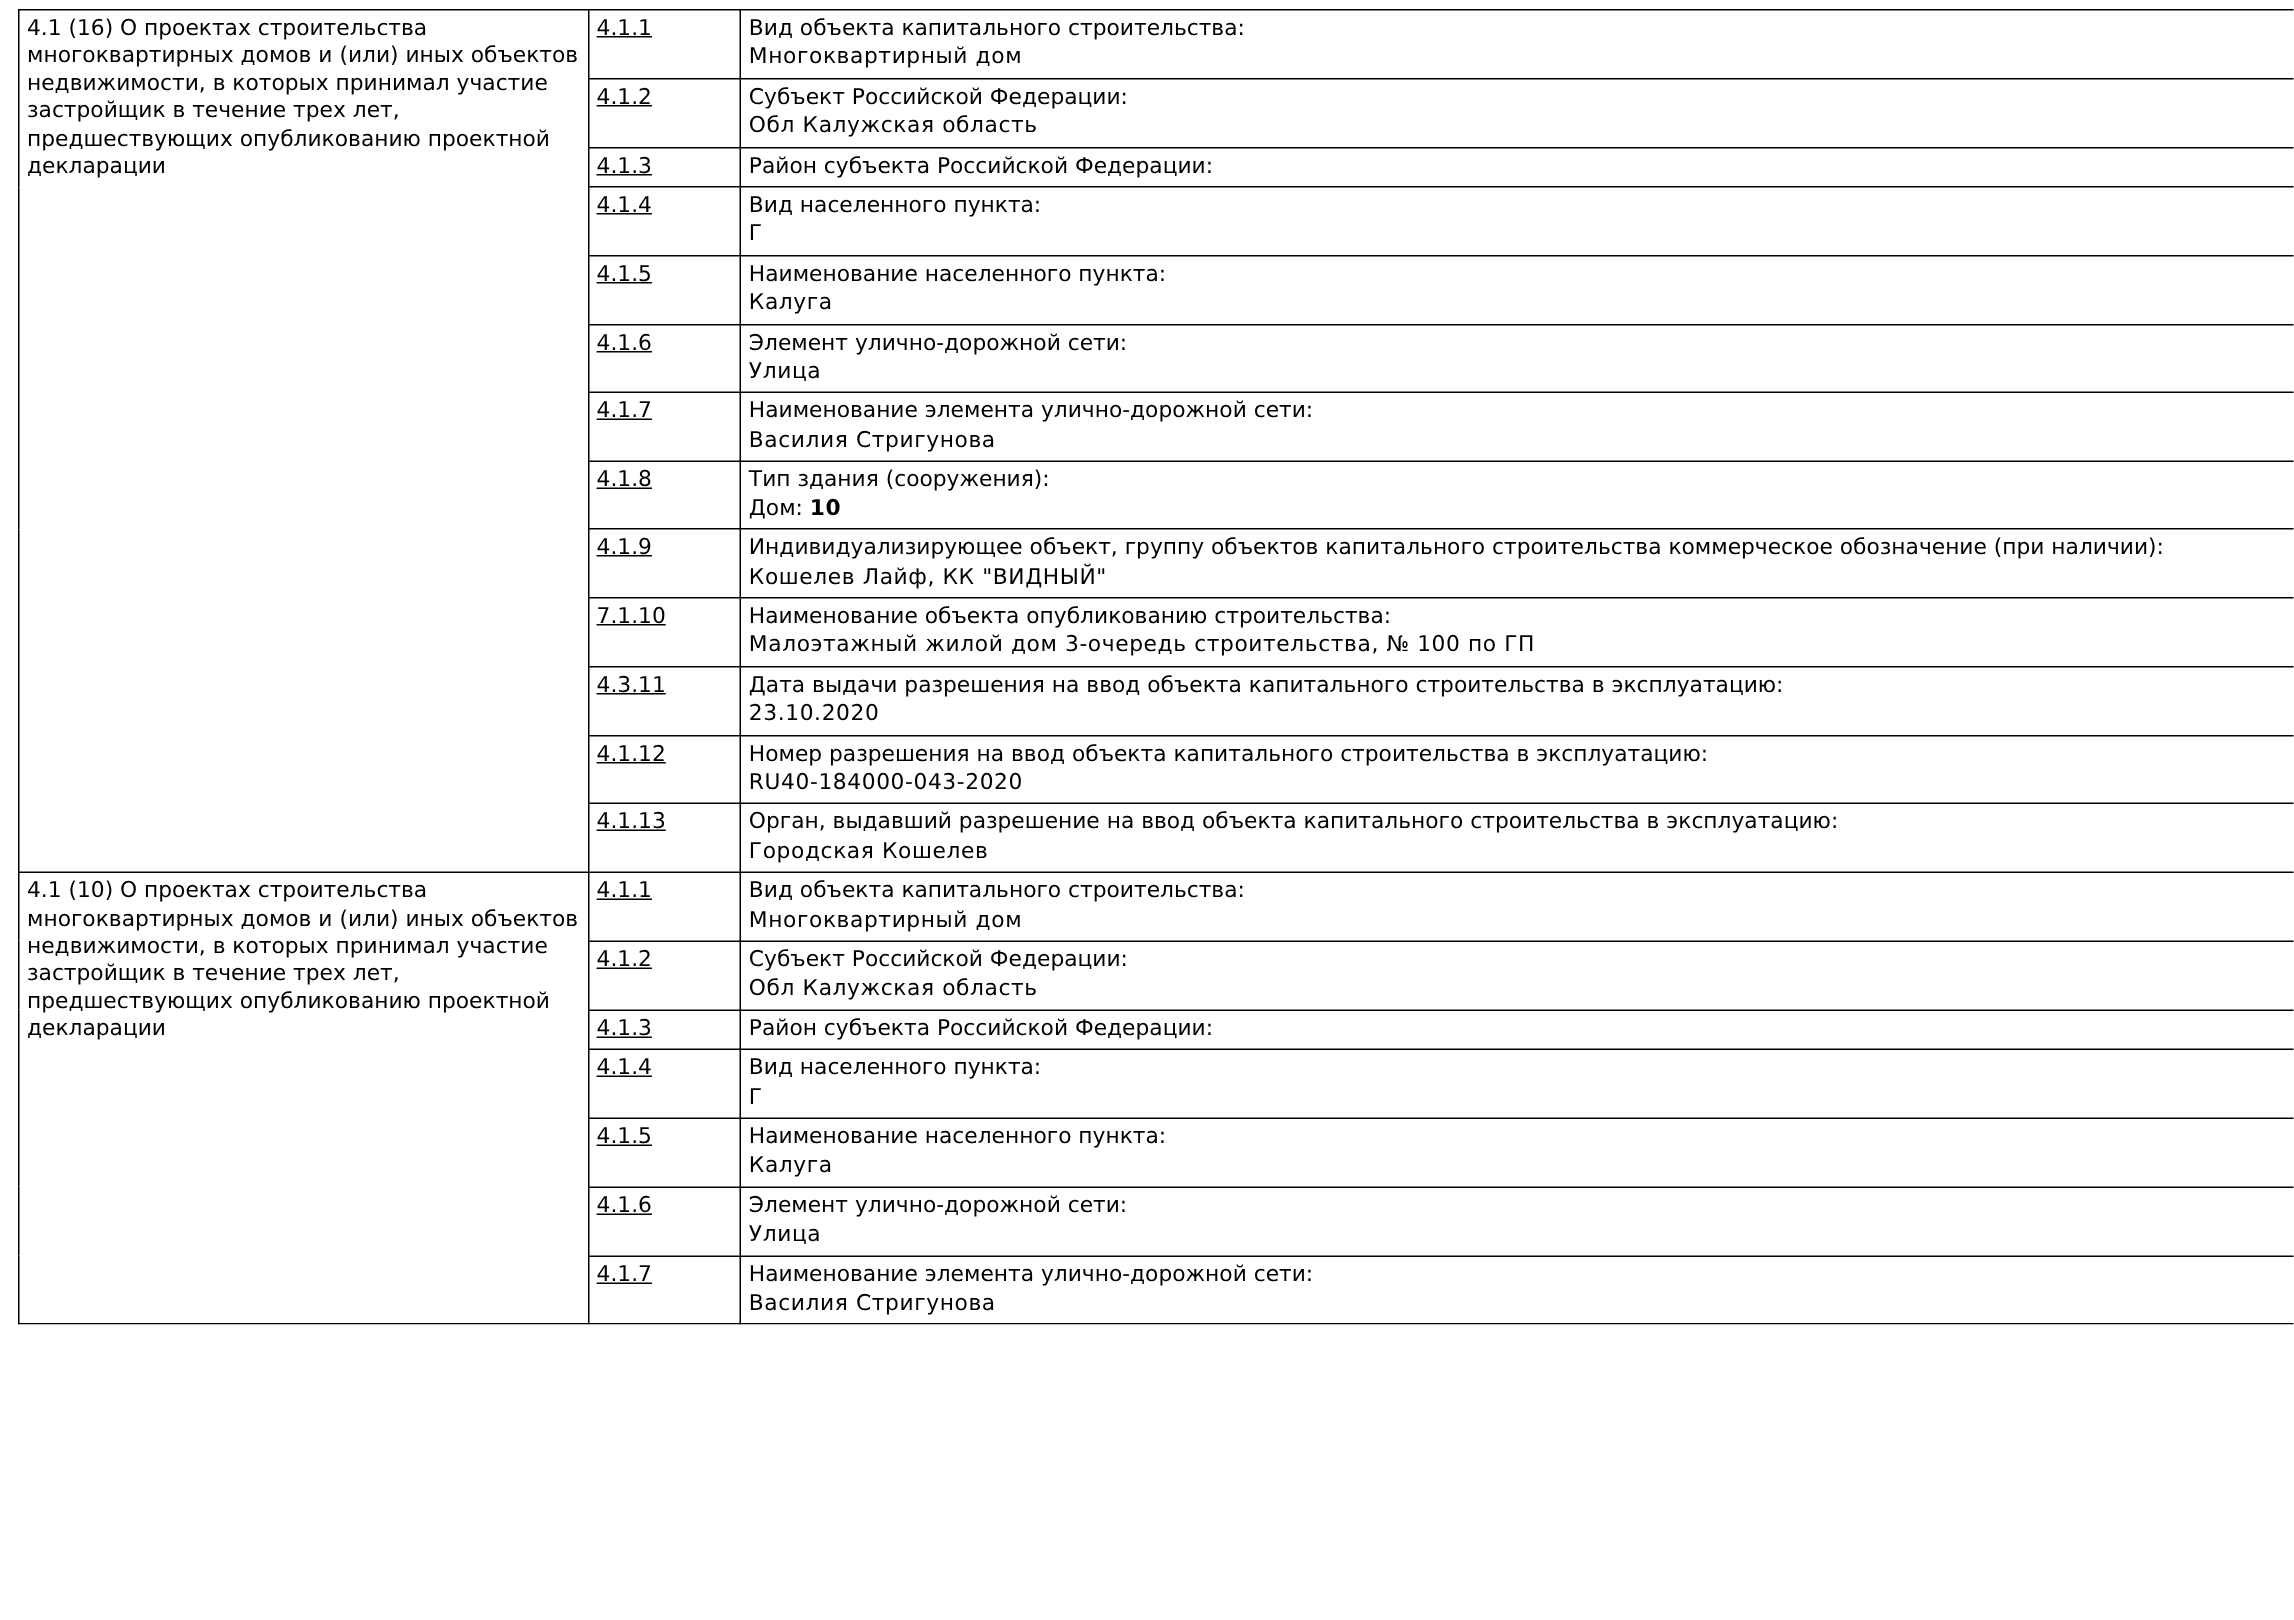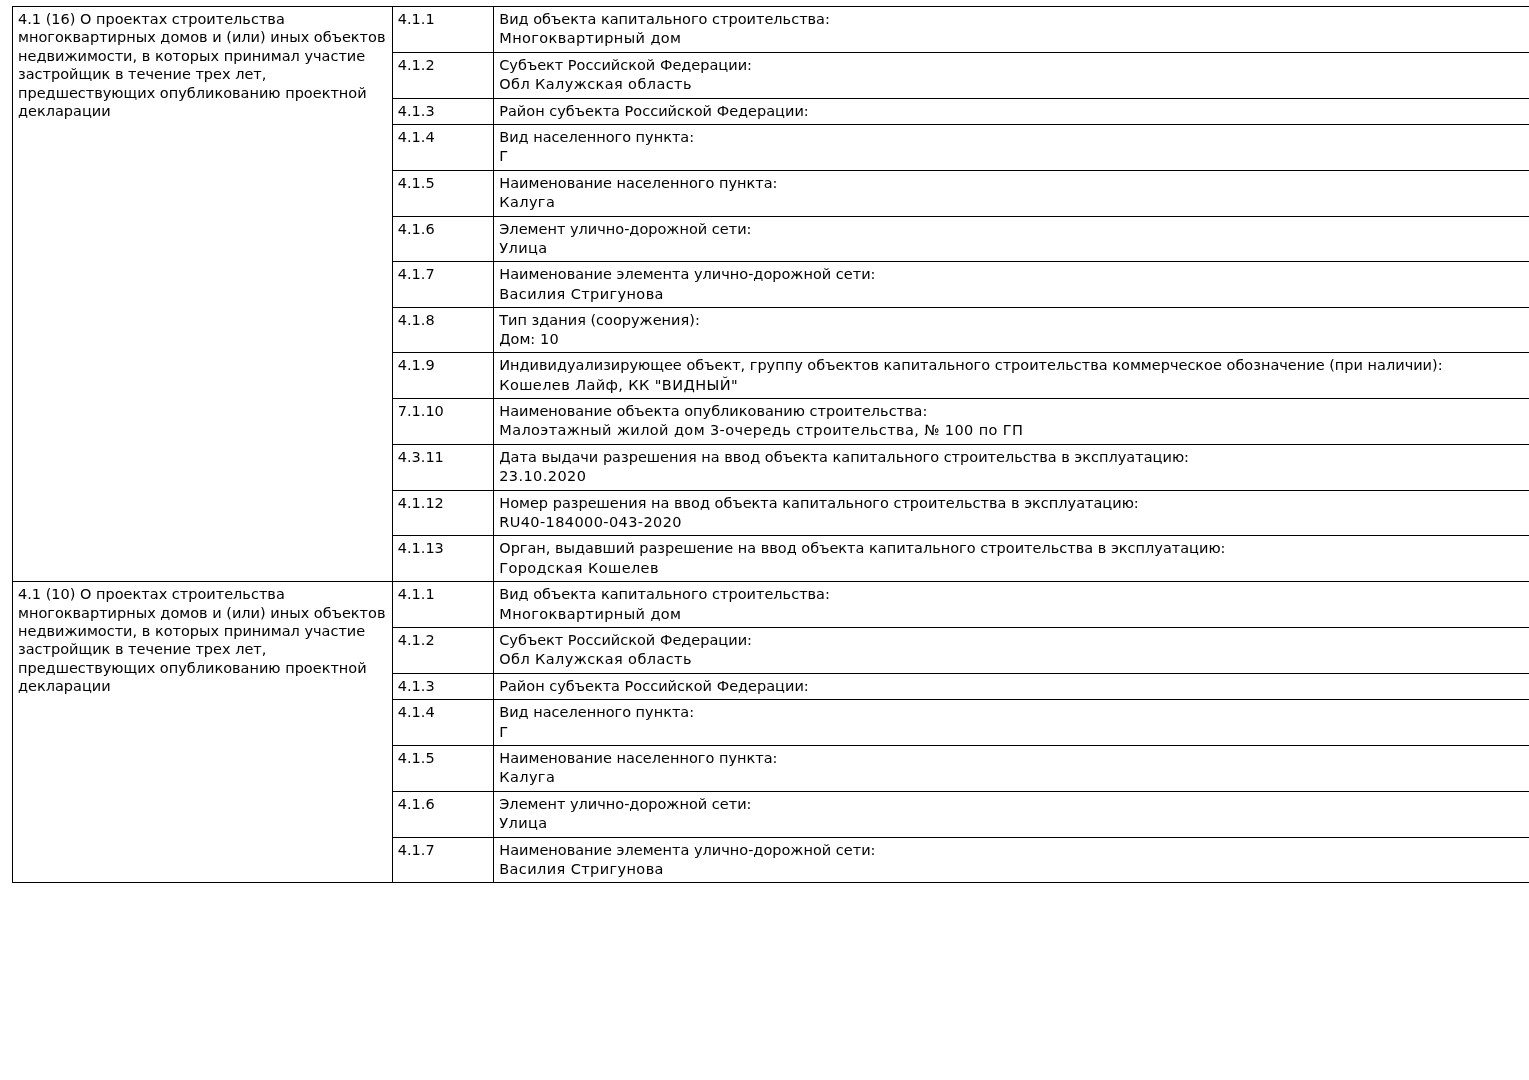--- a/index.html
+++ b/index.html
@@ -33,38 +33,39 @@
   col.c-num { width: 100px; }
   col.c-body { width: 1029px; }
 
   td.section {
     vertical-align: top;
     padding-top: 4px;
   }
   td.num {
     vertical-align: middle;
     padding-left: 6px;
+    text-decoration: underline;
   }
   td.body {
     vertical-align: top;
   }
   td.body-mid {
     vertical-align: middle;
   }
   .label {
     font-weight: normal;
     white-space: normal;
   }
   .value {
     font-weight: normal;
     letter-spacing: 0.4px;
     margin-top: 1px;
   }
   .value-inline {
-    font-weight: normal;
+    font-weight: bold;
     letter-spacing: 0.4px;
   }
   .inline-row .label { display: inline; }
 </style>
 </head>
 <body>
 
 <div class="page">
   <table class="decl">
     <colgroup>

